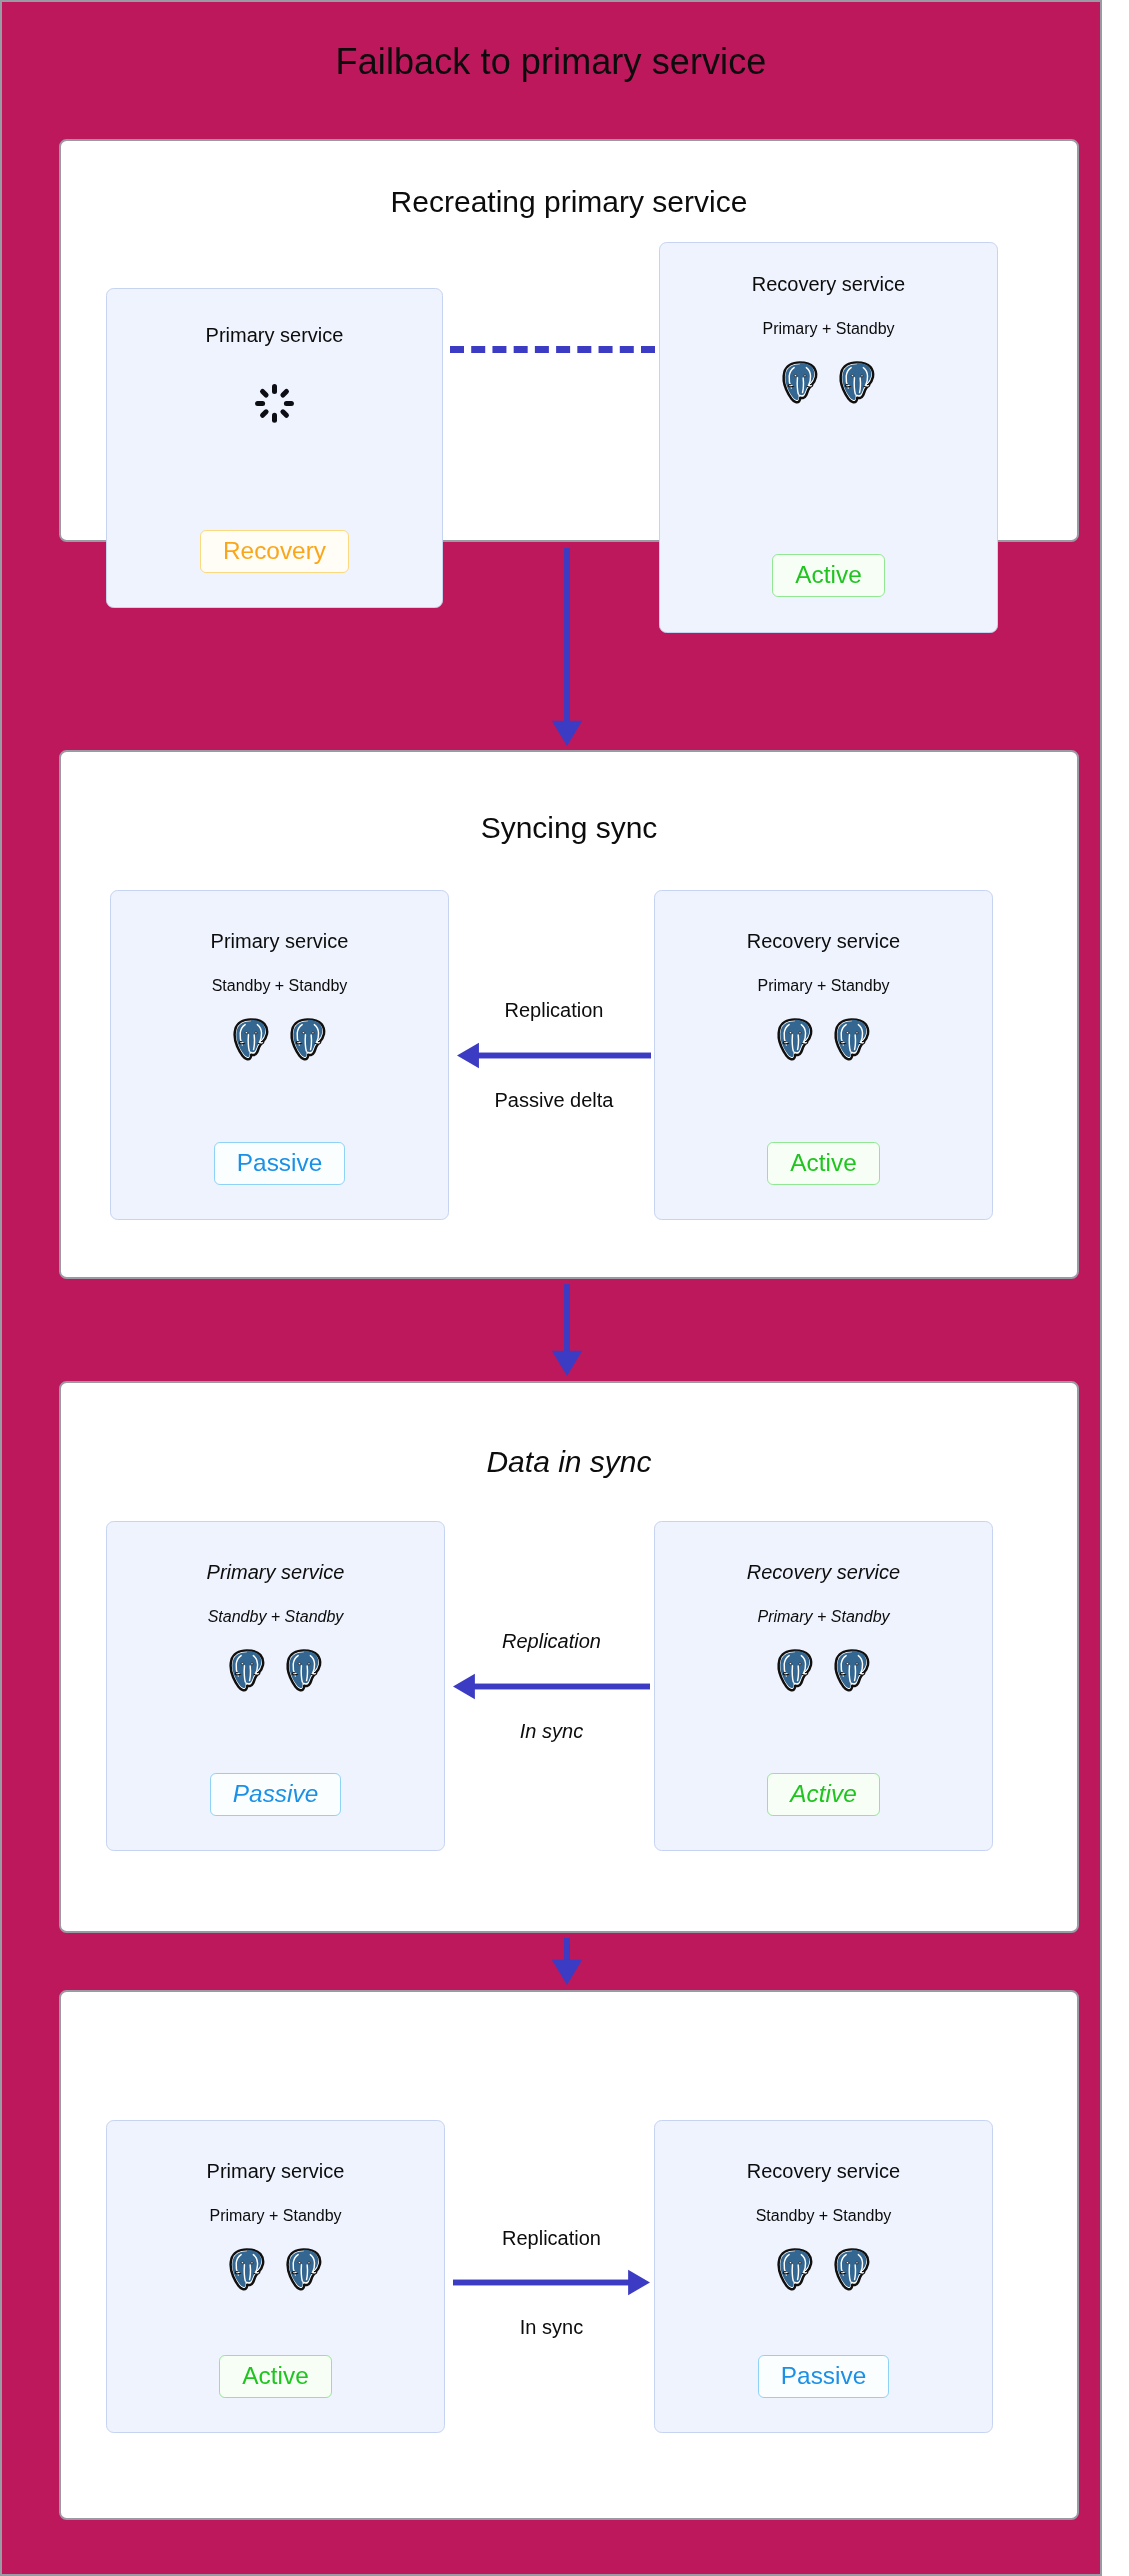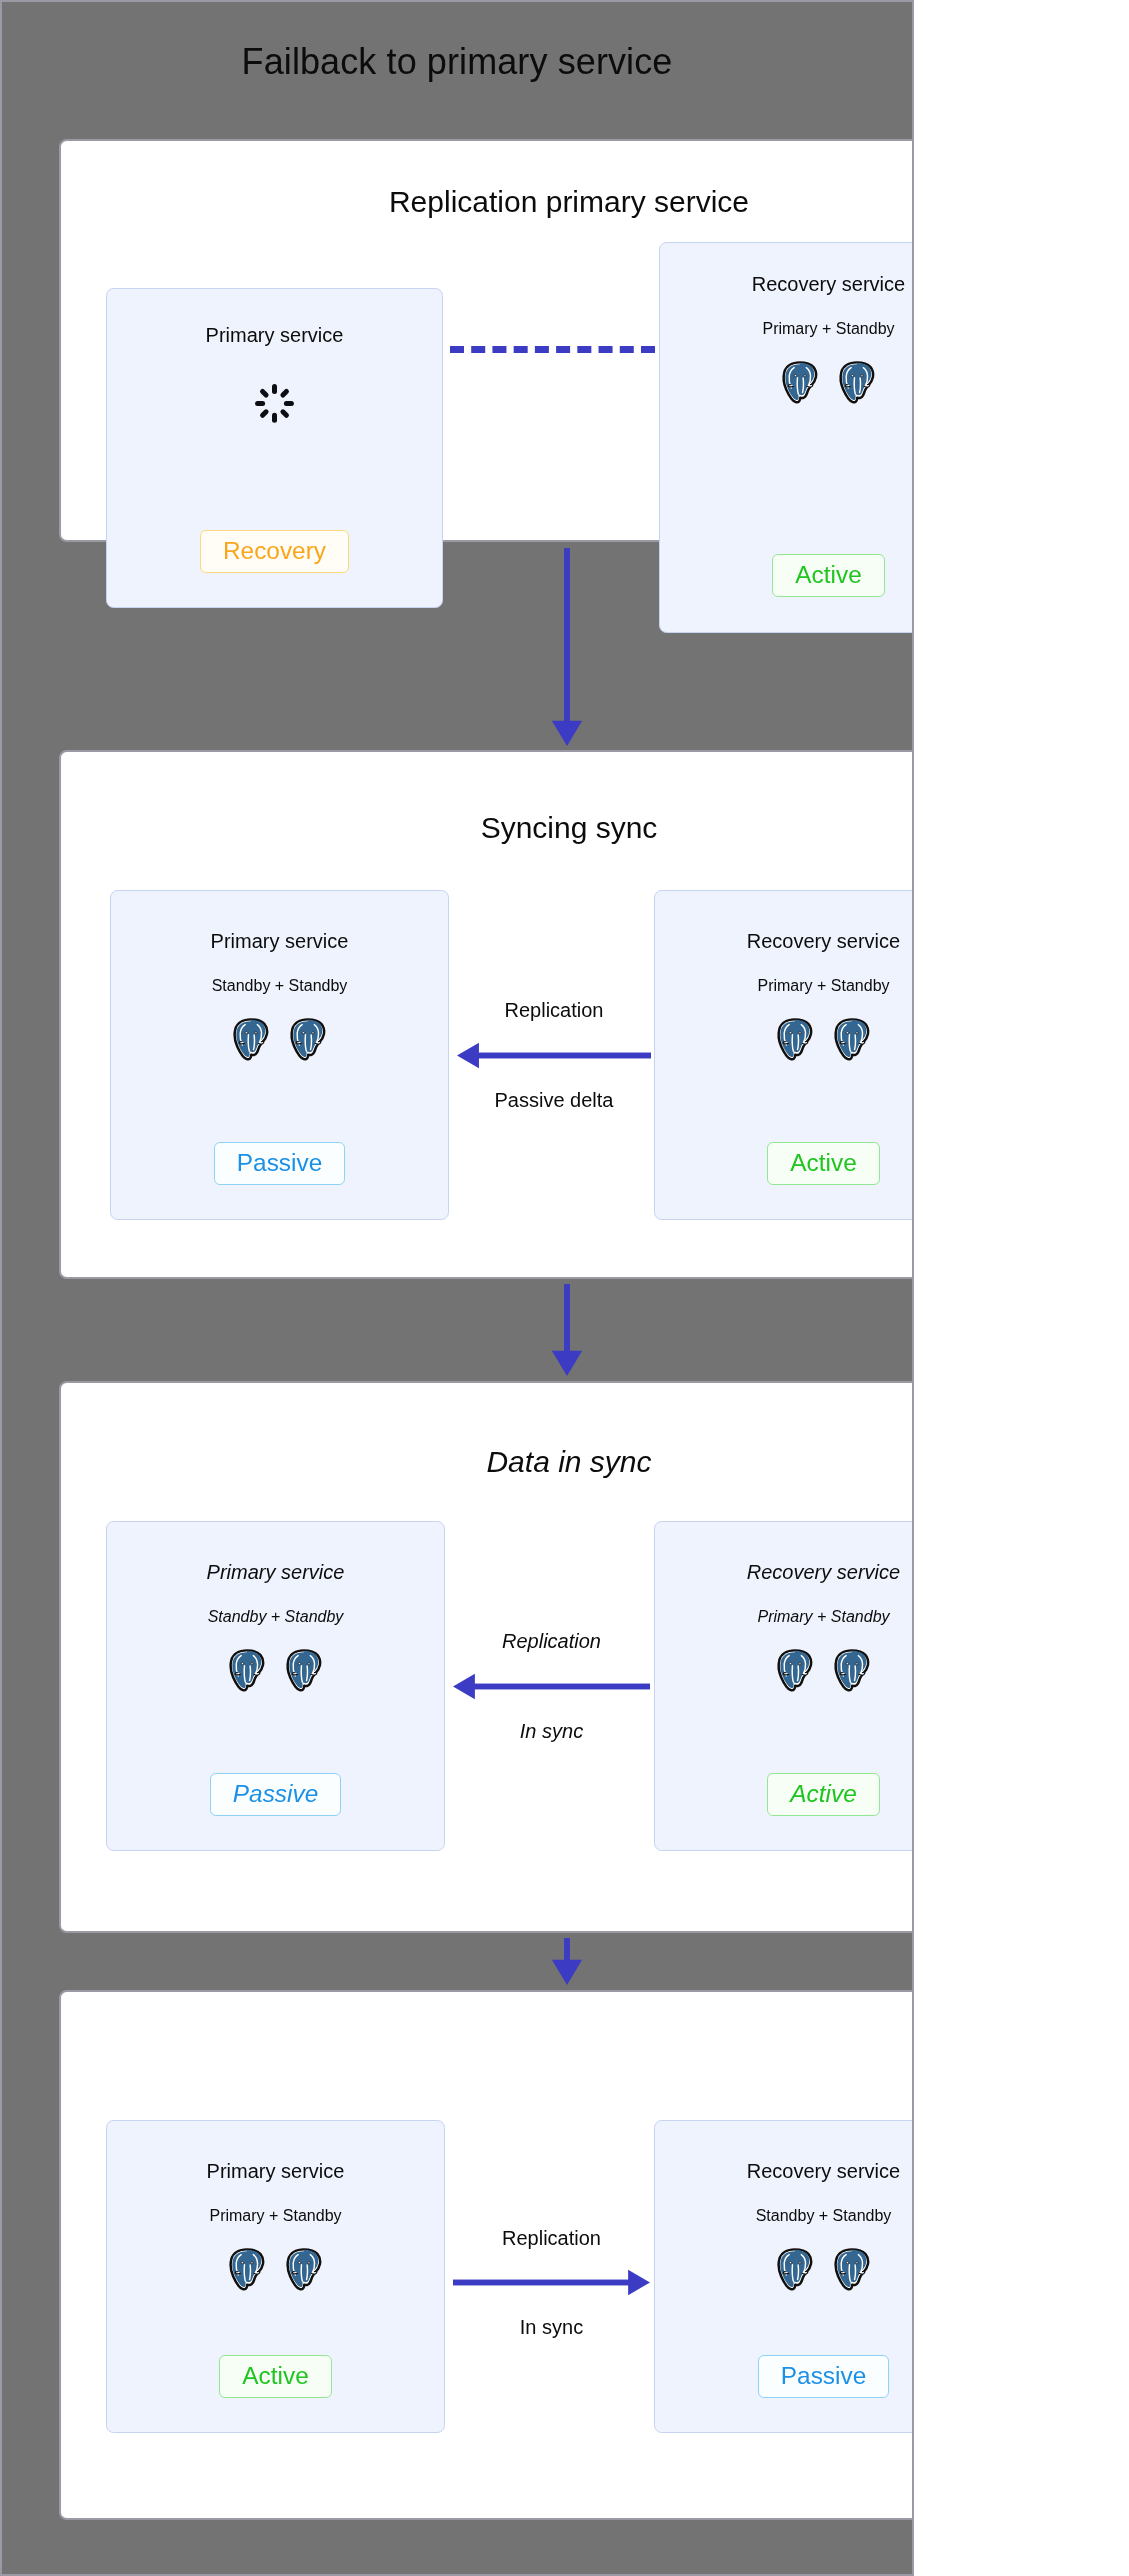--- a/index.html
+++ b/index.html
@@ -1,21 +1,21 @@
 <!DOCTYPE html>
 <html style="font-size:13.5px"><head>
 <meta charset="utf-8">
 <style>
   html,body{margin:0;padding:0;background:#ffffff;}
   body{font-family:"Liberation Sans","DejaVu Sans",sans-serif;}
 
   #canvas{
     position:relative;
-    width:914px;height:2576px;
-    background:#737373;
+    width:1102px;height:2576px;
+    background:#be185d;
     border:2.5px solid #9a9aa5;
     box-sizing:border-box;
     overflow:hidden;
   }
 
   
   .main-title{
     position:absolute;left:0;right:0;top:39px;
     text-align:center;
     font-size:36px;
@@ -97,21 +97,21 @@
   }
 </style>
 </head>
 <body>
 
 <div id="canvas">
 
   <div class="main-title">Failback to primary service</div>
 
 <div class="panel" style="top: 137px; height: 403px;">
-      <div class="panel-title" style="top: 44px;">Replication primary service</div>
+      <div class="panel-title" style="top: 44px;">Recreating primary service</div>
       <div class="card" style="left: 45px; top: 147px; width: 337px; height: 320px;">
         <div class="card-title" style="margin-top: 35px;">Primary service</div>
         <div style="margin-top: 37px;">
           <div class="spinner">
             <i style="transform: rotate(0deg); opacity: 1;"></i>
             <i style="transform: rotate(45deg); opacity: 1;"></i>
             <i style="transform: rotate(90deg); opacity: 1;"></i>
             <i style="transform: rotate(135deg); opacity: 1;"></i>
             <i style="transform: rotate(180deg); opacity: 1;"></i>
             <i style="transform: rotate(225deg); opacity: 1;"></i>

